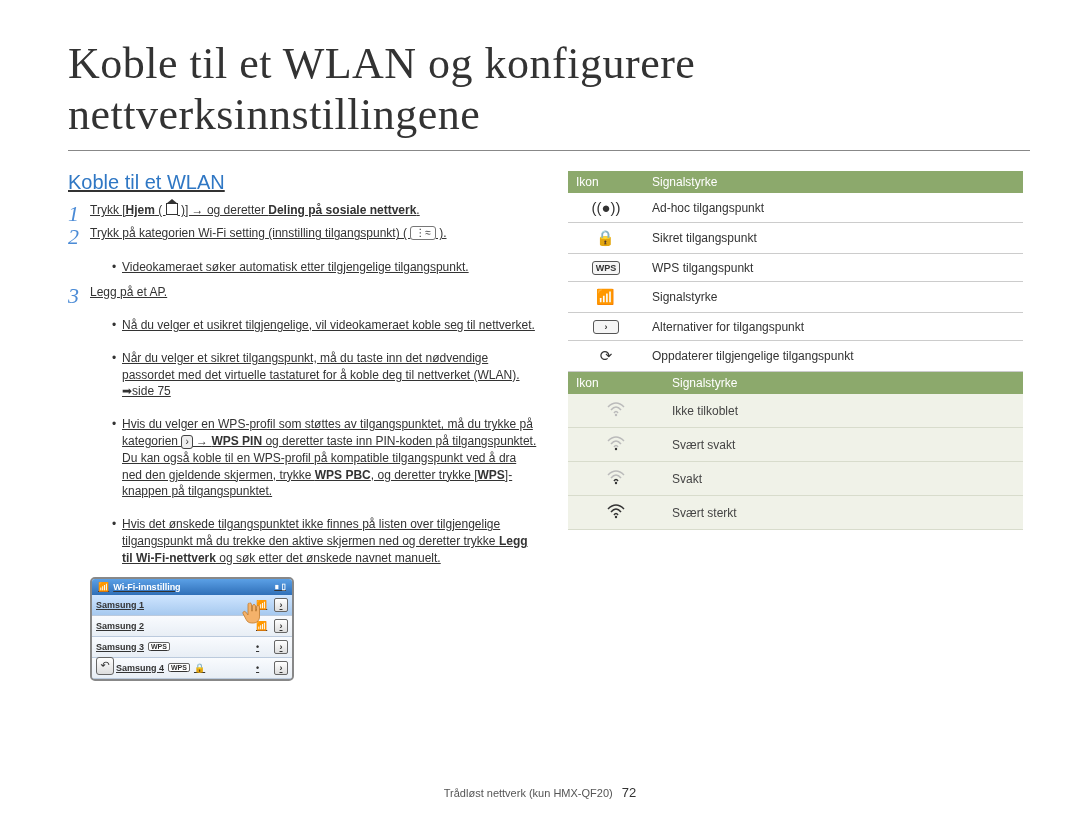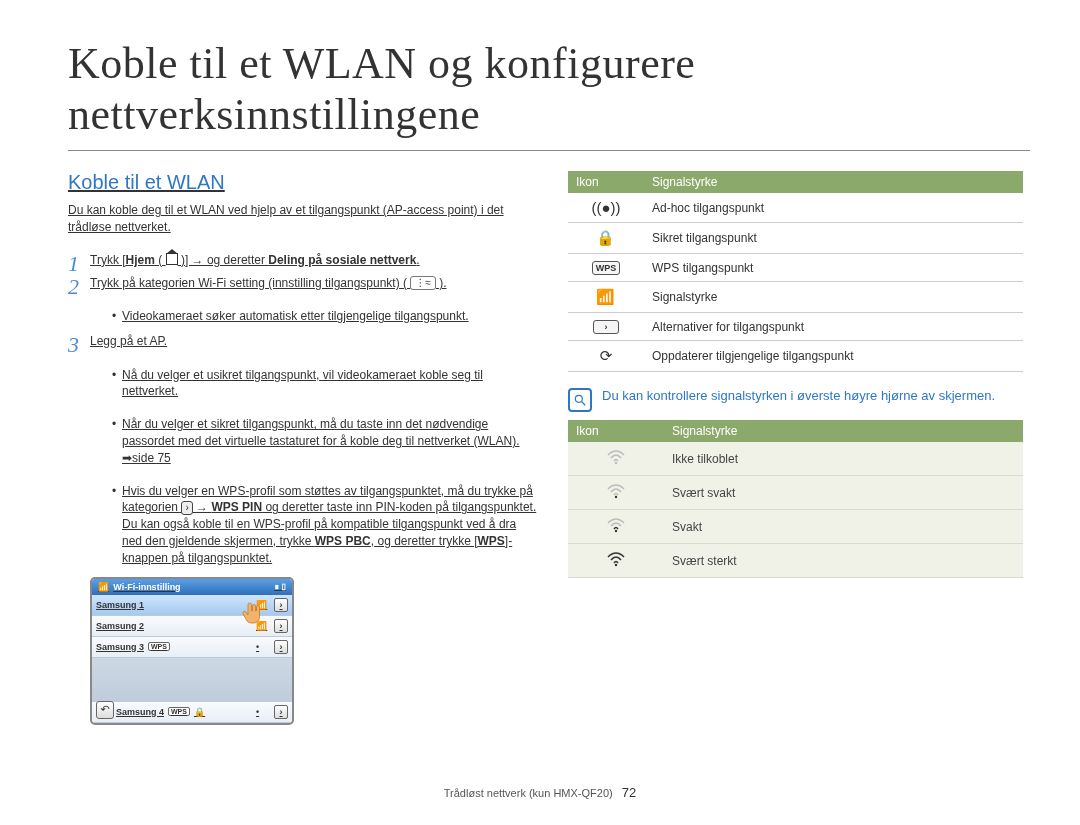--- a/index.html
+++ b/index.html
@@ -277,39 +277,41 @@
 </style>
 </head>
 <body>
 
 <div class="page">
   <h1 class="main-title">Koble til et WLAN og konfigurere nettverksinnstillingene</h1>
 
   <div class="columns">
     <div class="col-left">
       <h2 class="sub-title">Koble til et WLAN</h2>
-      <p class="intro">Du kan koble deg til et WLAN ved hjelp av et tilgangspunkt (AP-access point) i det trådløse nettverket.</p>
 
       <ol class="steps">
         <li>
           <span>Trykk [</span><span class="bold">Hjem</span><span> ( </span><span class="home-icon"></span><span> )] → og deretter </span><span class="bold">Deling på sosiale nettverk</span><span>.</span>
         </li>
         <li>
           <span>Trykk på kategorien Wi-Fi setting (innstilling tilgangspunkt) ( </span><span class="wifi-badge">⋮≈</span><span> ).</span>
           <ul class="sub">
             <li>Videokameraet søker automatisk etter tilgjengelige tilgangspunkt.</li>
           </ul>
         </li>
         <li>
           <span>Legg på et AP.</span>
           <ul class="sub">
-            <li>Nå du velger et usikret tilgangspunkt, vil videokameraet koble seg til nettverket.</li>
+            <li>Nå du velger et usikret tilgjengelige, vil videokameraet koble seg til nettverket.</li>
             <li>Når du velger et sikret tilgangspunkt, må du taste inn det nødvendige passordet med det virtuelle tastaturet for å koble deg til nettverket (WLAN). ➡side 75</li>
             <li>
               <span>Hvis du velger en WPS-profil som støttes av tilgangspunktet, må du trykke på kategorien </span><span class="arrow-badge">›</span><span> → </span><span class="bold">WPS PIN</span><span> og deretter taste inn PIN-koden på tilgangspunktet. Du kan også koble til en WPS-profil på kompatible tilgangspunkt ved å dra ned den gjeldende skjermen, trykke </span><span class="bold">WPS PBC</span><span>, og deretter trykke [</span><span class="bold">WPS</span><span>]-knappen på tilgangspunktet.</span>
+            </li>
+            <li>
+              <span>Hvis det ønskede tilgangspunktet ikke finnes på listen over tilgjengelige tilgangspunkt må du trekke den aktive skjermen ned og deretter trykke </span><span class="bold">Legg til Wi-Fi-nettverk</span><span> og søk etter det ønskede navnet manuelt.</span>
             </li>
           </ul>
         </li>
       </ol>
 
       <div class="screenshot">
         <div class="shot-header">
           <span>📶</span>
           <span>Wi-Fi-innstilling</span>
           <span class="hdr-right">∎ ▯</span>
@@ -323,21 +325,21 @@
           <span>Samsung 2</span>
           <span class="sig">📶</span>
           <span class="chev">›</span>
         </div>
         <div class="shot-row">
           <span>Samsung 3</span>
           <span class="wps-tag">WPS</span>
           <span class="sig">•</span>
           <span class="chev">›</span>
         </div>
-        <div class="shot-row" style="padding-left:24px;margin-top:44px;">
+        <div class="shot-row" style="padding-left:24px;">
           <span>Samsung 4</span>
           <span class="wps-tag">WPS</span>
           <span class="lock">🔒</span>
           <span class="sig">•</span>
           <span class="chev">›</span>
         </div>
         <div class="shot-back">↶</div>
         <div class="hand">
           <svg viewBox="0 0 24 24">
               <path fill="#f4b26a" stroke="#c07a2a" stroke-width="0.8" d="M10 2c.8 0 1.5.6 1.5 1.5V10h1V5c0-.8.6-1.5 1.5-1.5S15.5 4.2 15.5 5v5h1V6c0-.8.6-1.5 1.5-1.5S19.5 5.2 19.5 6v10c0 3.3-2.7 6-6 6h-2c-2.5 0-4.6-1.5-5.5-3.7L3 12.5c-.3-.8.1-1.7.9-2 .7-.3 1.5 0 1.9.6L8 14V3.5C8 2.6 8.7 2 9.5 2"></path>
@@ -373,29 +375,20 @@
               <td class="ic"><span class="ic-box">›</span></td>
               <td>Alternativer for tilgangspunkt</td>
             </tr>
         <tr>
               <td class="ic"><span style="font-size:15px;">⟳</span></td>
               <td>Oppdaterer tilgjengelige tilgangspunkt</td>
             </tr>
       </tbody>
         </table>
 
-      <div class="note-box">
-        <div class="note-icon">
-          <svg width="14" height="14" viewBox="0 0 24 24">
-              <circle cx="10" cy="10" r="6" fill="none" stroke="#2f77c4" stroke-width="2"></circle>
-              <line x1="15" y1="15" x2="21" y2="21" stroke="#2f77c4" stroke-width="2"></line>
-            </svg>
-        </div>
-        <div class="note-text">Du kan kontrollere signalstyrken i øverste høyre hjørne av skjermen.</div>
-      </div>
 
       <div class="signal-table-wrap">
         <table class="signal-table">
           <tbody>
               <tr>
             <th>Ikon</th>
             <th>Signalstyrke</th>
           </tr>
           <tr>
                 <td class="ic"><span class="wifi-arc"><svg width="20" height="16">

